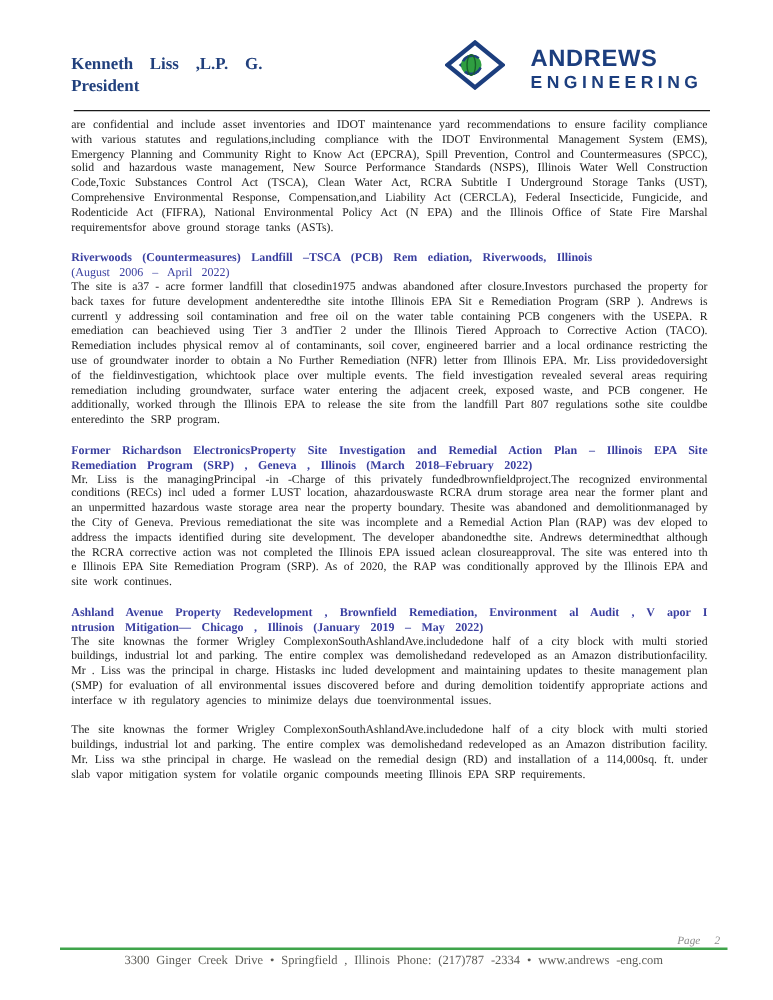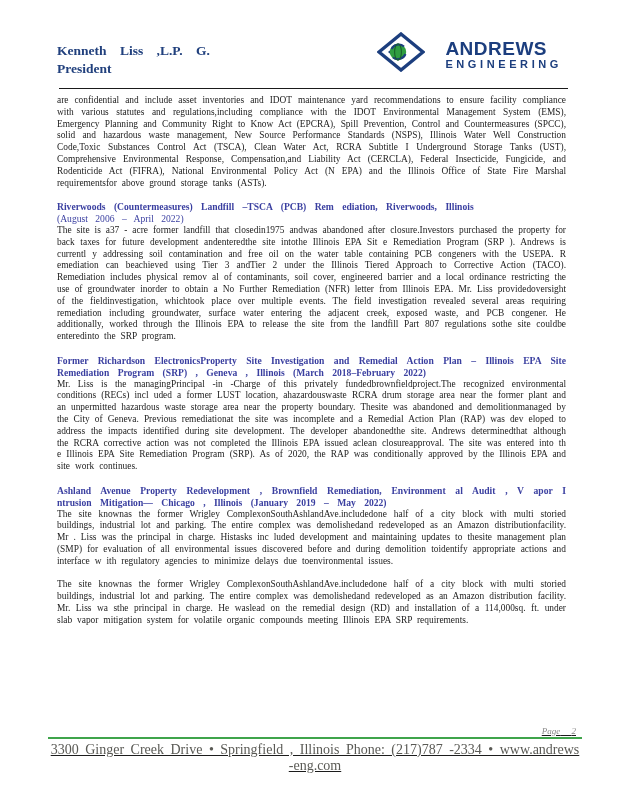--- a/index.html
+++ b/index.html
@@ -26,21 +26,21 @@
   }
   .logo{display:flex;align-items:center;gap:20px;margin-top:2px;margin-right:4px;}
   .logo-text{line-height:1;}
   .logo-line1{
     font-family:"Liberation Sans","DejaVu Sans",sans-serif;
     font-weight:bold;font-size:19px;letter-spacing:0.5px;
     color:var(--logo-navy,#1c3e7e);
   }
   .logo-line2{
     font-family:"Liberation Sans","DejaVu Sans",sans-serif;
-    font-weight:bold;font-size:11px;letter-spacing:3.6px;
+    font-weight:bold;font-size:14px;letter-spacing:3.6px;
     color:var(--logo-navy,#1c3e7e);
     margin-top:1px;
   }
   .hdr-rule{border:0;border-top:1.8px solid #1a1a1a;margin:10px -2px 0 2px;}
   
   .doc{margin-top:6px;}
   .para{
     margin:0;
     font-size:9.4px;
     line-height:11.8px;
@@ -59,35 +59,35 @@
   .sec-head-l2{
     font-weight:normal;
     font-size:9.6px;
     line-height:11.8px;
     color:var(--heading-blue,#3a3fa0);
     word-spacing:5px;
   }
   .sec-body{margin-top:0;}
   .para + .para{margin-top:12px;}
   
-  .footer{position:absolute;left:48px;right:36px;bottom:26px;text-decoration:underline;}
+  .footer{position:absolute;left:48px;right:36px;bottom:26px;}
   .page-num{
     text-align:right;
     font-style:italic;
     font-size:9px;
     color:#8a8a8a;
     word-spacing:9px;
     padding-right:6px;
     margin-bottom:1px;
   }
   .footer-rule{border:0;border-top:2.6px solid var(--footer-green,#3fa44b);margin:0;}
   .footer-addr{
     margin-top:3px;
     text-align:center;
-    font-size:14px;
+    font-size:10px;
     color:#5a5a55;
     word-spacing:3px;
   }
 </style>
 </head>
 <body>
 
 <div class="page">
 
   <div class="hdr">

